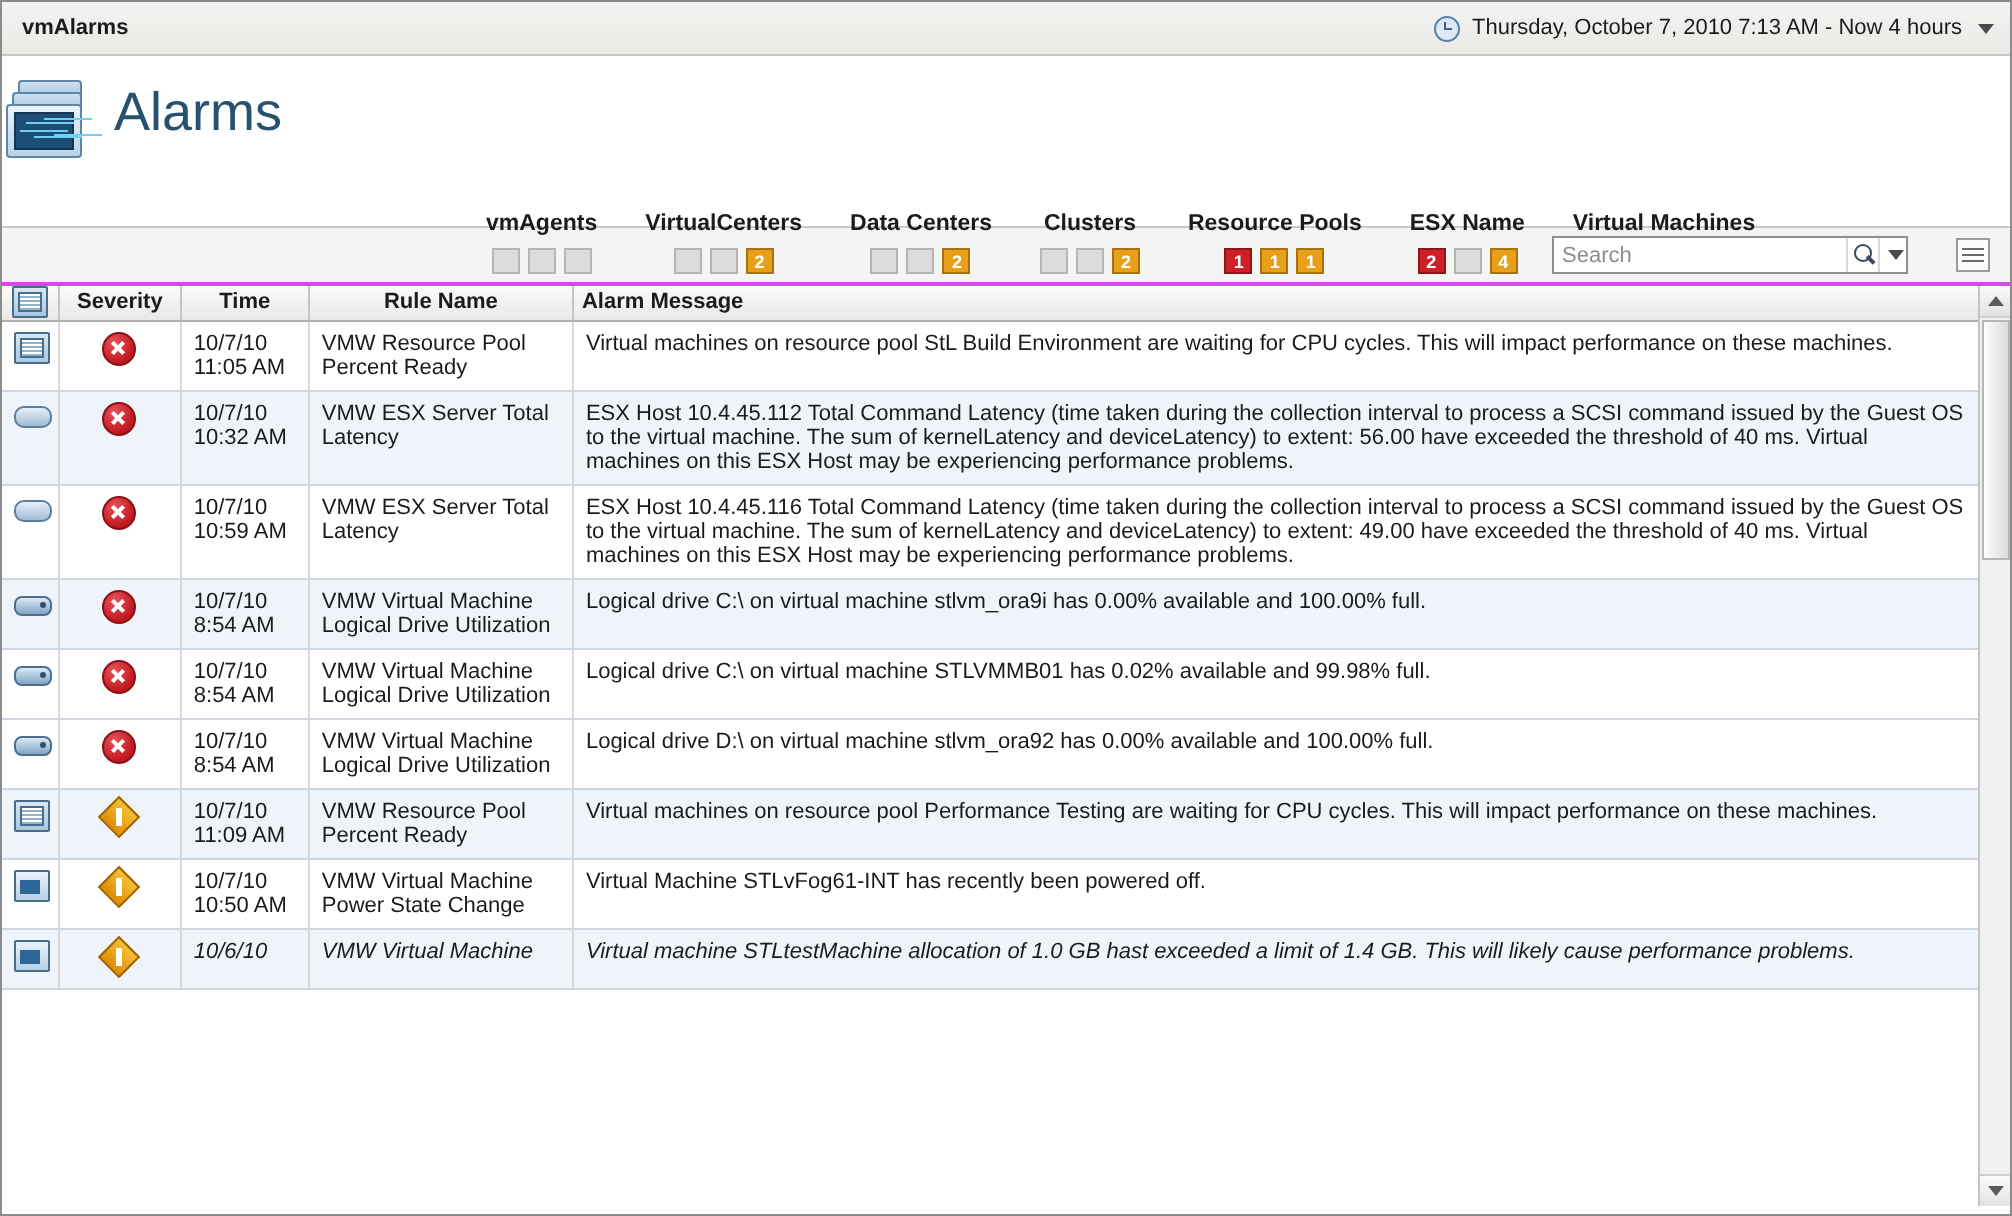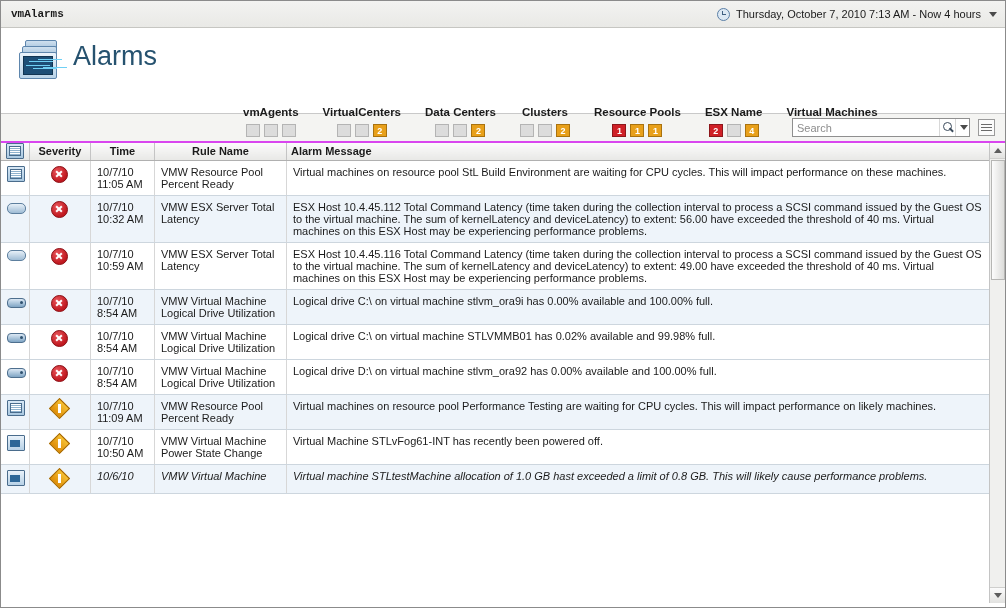--- a/index.html
+++ b/index.html
@@ -25,21 +25,20 @@
     display: flex;
     align-items: center;
     justify-content: space-between;
     padding: 0 8px 0 10px;
     box-sizing: border-box;
   }
   .titlebar .app-title {
     font-size: 11px;
     font-weight: bold;
     color: #1b1b1b;
-    font-family: Liberation Mono, monospace;
   }
   .timebar {
     display: flex;
     align-items: center;
     font-size: 11px;
     color: #1b1b1b;
     gap: 6px;
   }
   .clock-icon {
     display: inline-block;
@@ -68,21 +67,21 @@
     border-left: 4px solid transparent;
     border-right: 4px solid transparent;
     border-top: 5px solid #4a4a4a;
     margin-left: 2px;
   }
   
   .header {
     position: relative;
     height: 85px;
     background: #ffffff;
-    padding: 8px 14px 0 18px;
+    padding: 8px 14px 0 2px;
     box-sizing: border-box;
   }
   .brand {
     display: flex;
     align-items: flex-start;
     gap: 10px;
   }
   .brand-icon {
     width: 44px;
     height: 38px;
@@ -164,21 +163,21 @@
   
   .toolbar {
     height: 28px;
     border-top: 1px solid #c9c9c9;
     background: #f4f4f2;
     display: flex;
     align-items: center;
     justify-content: flex-end;
     padding: 0 10px;
     box-sizing: border-box;
-    gap: 8px;
+    gap: 24px;
   }
   .search-box {
     position: relative;
     width: 178px;
     height: 19px;
     border: 1px solid #8f8f8f;
     background: #ffffff;
     display: flex;
     align-items: center;
     box-sizing: border-box;
@@ -566,35 +565,35 @@
           <td class="cell-center"><span class="sev sev-critical"></span></td>
           <td>10/7/10 8:54 AM</td>
           <td>VMW Virtual Machine Logical Drive Utilization</td>
           <td class="c-msg">Logical drive D:\ on virtual machine stlvm_ora92 has 0.00% available and 100.00% full.</td>
         </tr>
         <tr class="alt">
           <td class="cell-center"><span class="obj-icon obj-pool"></span></td>
           <td class="cell-center"><span class="sev sev-warning"></span></td>
           <td>10/7/10 11:09 AM</td>
           <td>VMW Resource Pool Percent Ready</td>
-          <td class="c-msg">Virtual machines on resource pool Performance Testing are waiting for CPU cycles. This will impact performance on likely machines.</td>
+          <td class="c-msg">Virtual machines on resource pool Performance Testing are waiting for CPU cycles. This will impact performance on these machines.</td>
         </tr>
         <tr>
           <td class="cell-center"><span class="obj-icon obj-vm"></span></td>
           <td class="cell-center"><span class="sev sev-warning"></span></td>
           <td>10/7/10 10:50 AM</td>
           <td>VMW Virtual Machine Power State Change</td>
           <td class="c-msg">Virtual Machine STLvFog61-INT has recently been powered off.</td>
         </tr>
         <tr class="alt clip-row">
           <td class="cell-center"><span class="obj-icon obj-vm"></span></td>
           <td class="cell-center"><span class="sev sev-warning"></span></td>
           <td>10/6/10</td>
           <td>VMW Virtual Machine</td>
-          <td class="c-msg">Virtual machine STLtestMachine allocation of 1.0 GB hast exceeded a limit of 0.8 GB. This will likely cause performance problems.</td>
+          <td class="c-msg">Virtual machine STLtestMachine allocation of 1.0 GB hast exceeded a limit of 1.4 GB. This will likely cause performance problems.</td>
         </tr>
       </tbody>
     </table>
 
     <div class="vscroll">
       <div class="arrow">
           <span class="tri-up"></span>
         </div>
       <div class="thumb"></div>
       <div class="arrow bottom">

